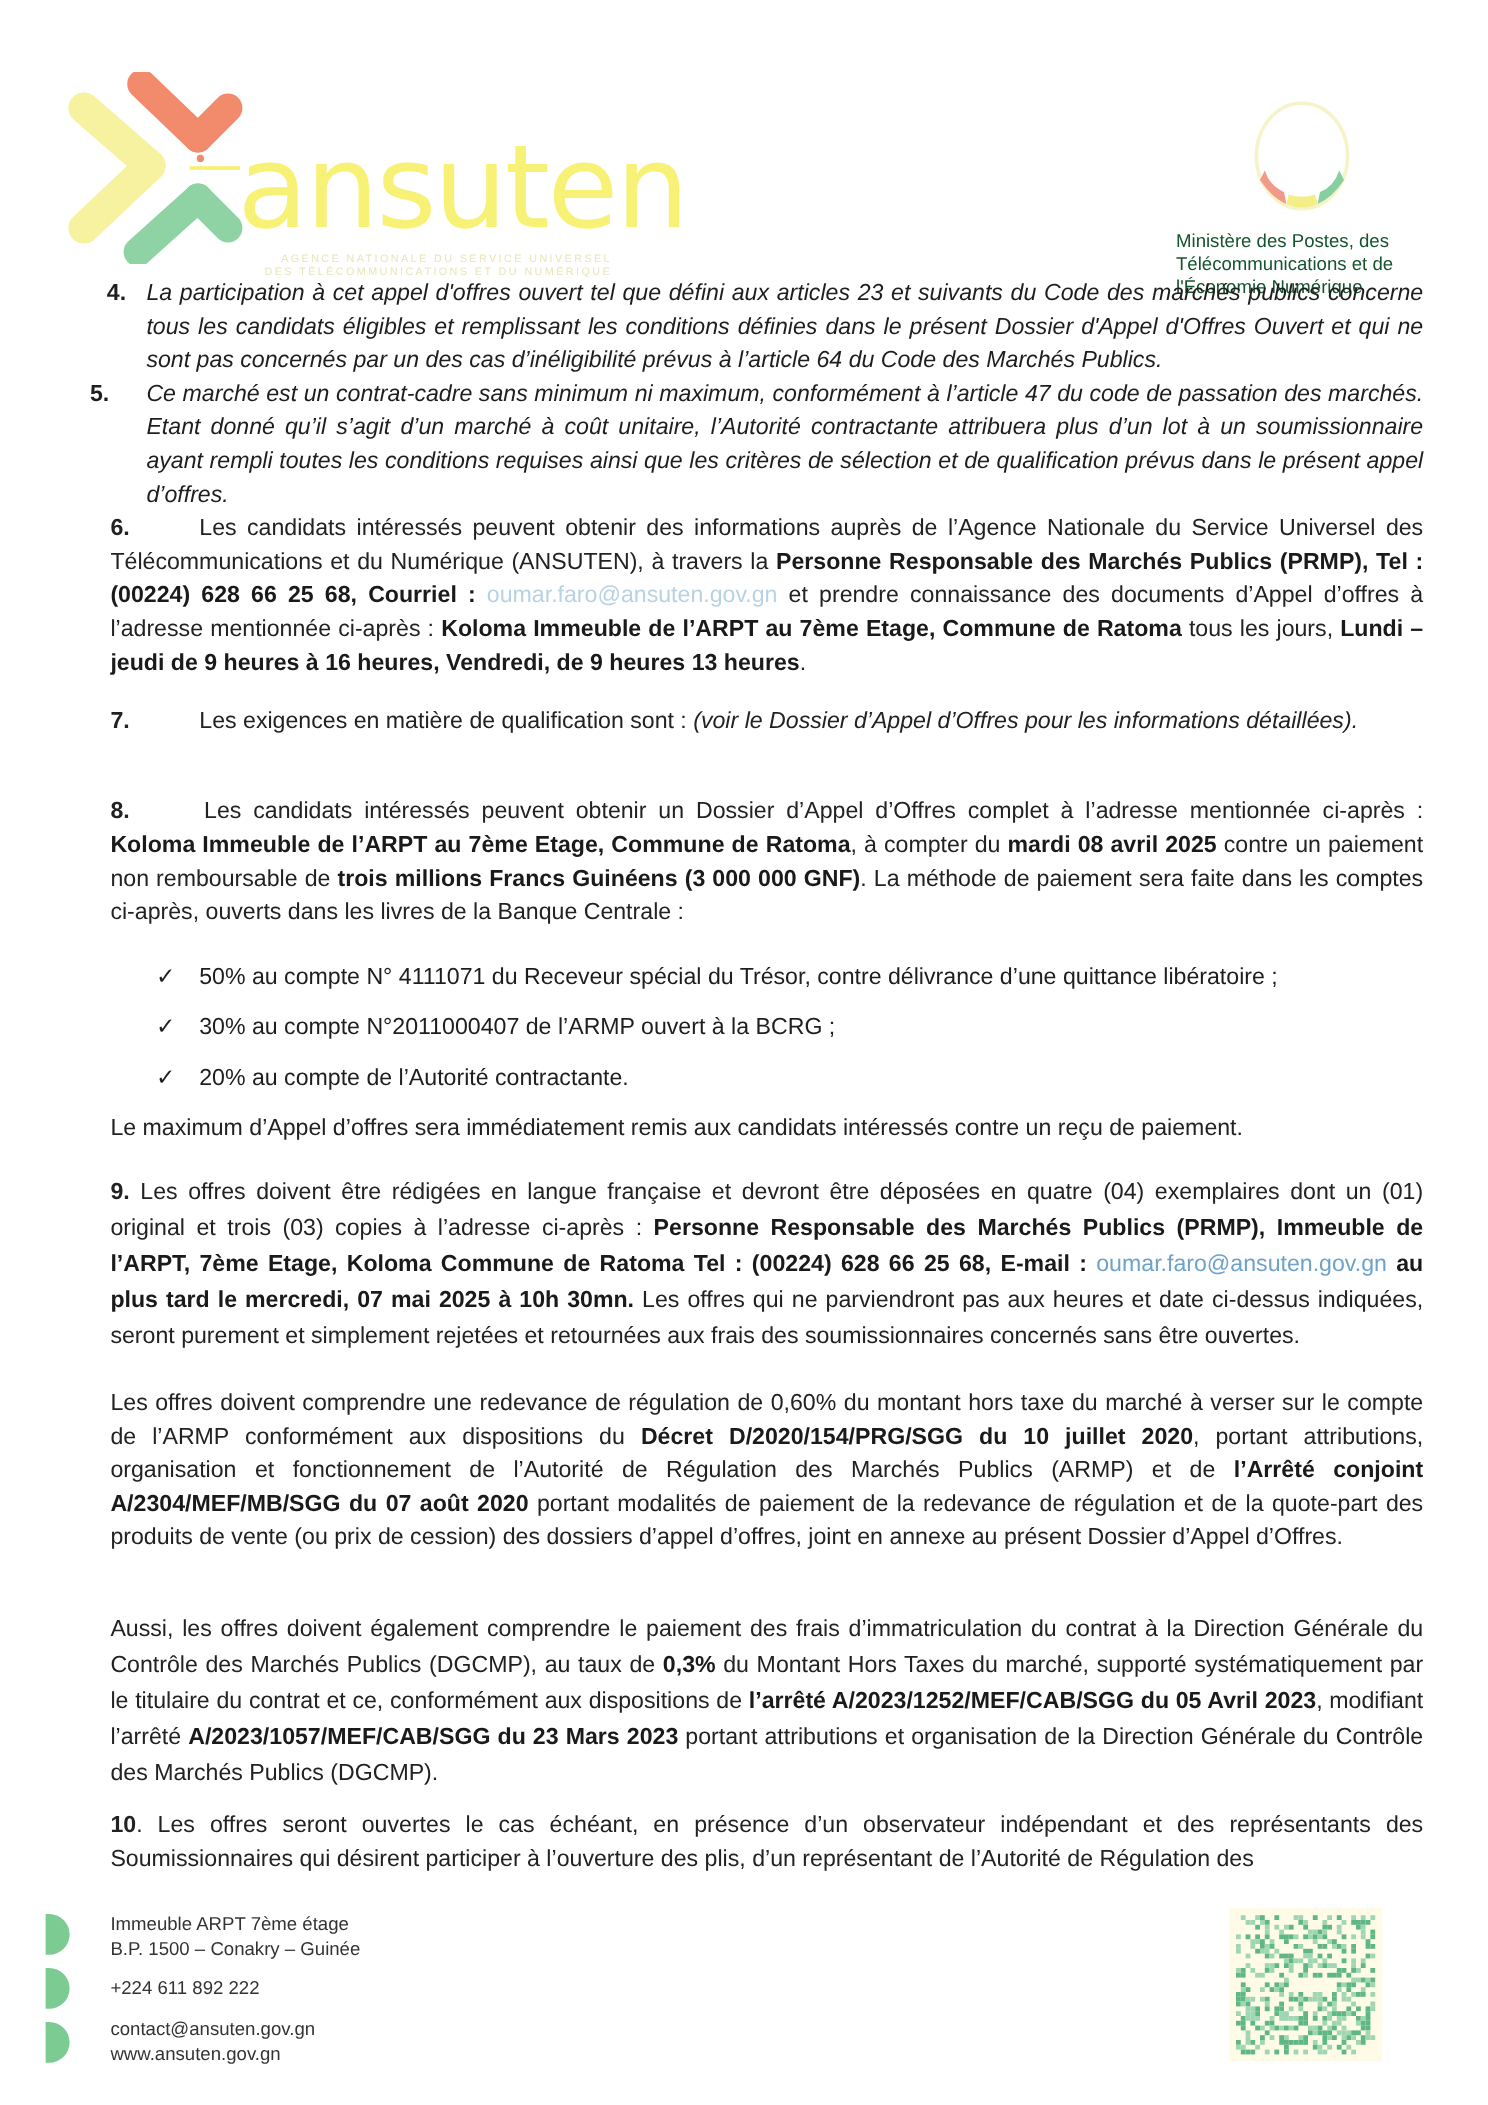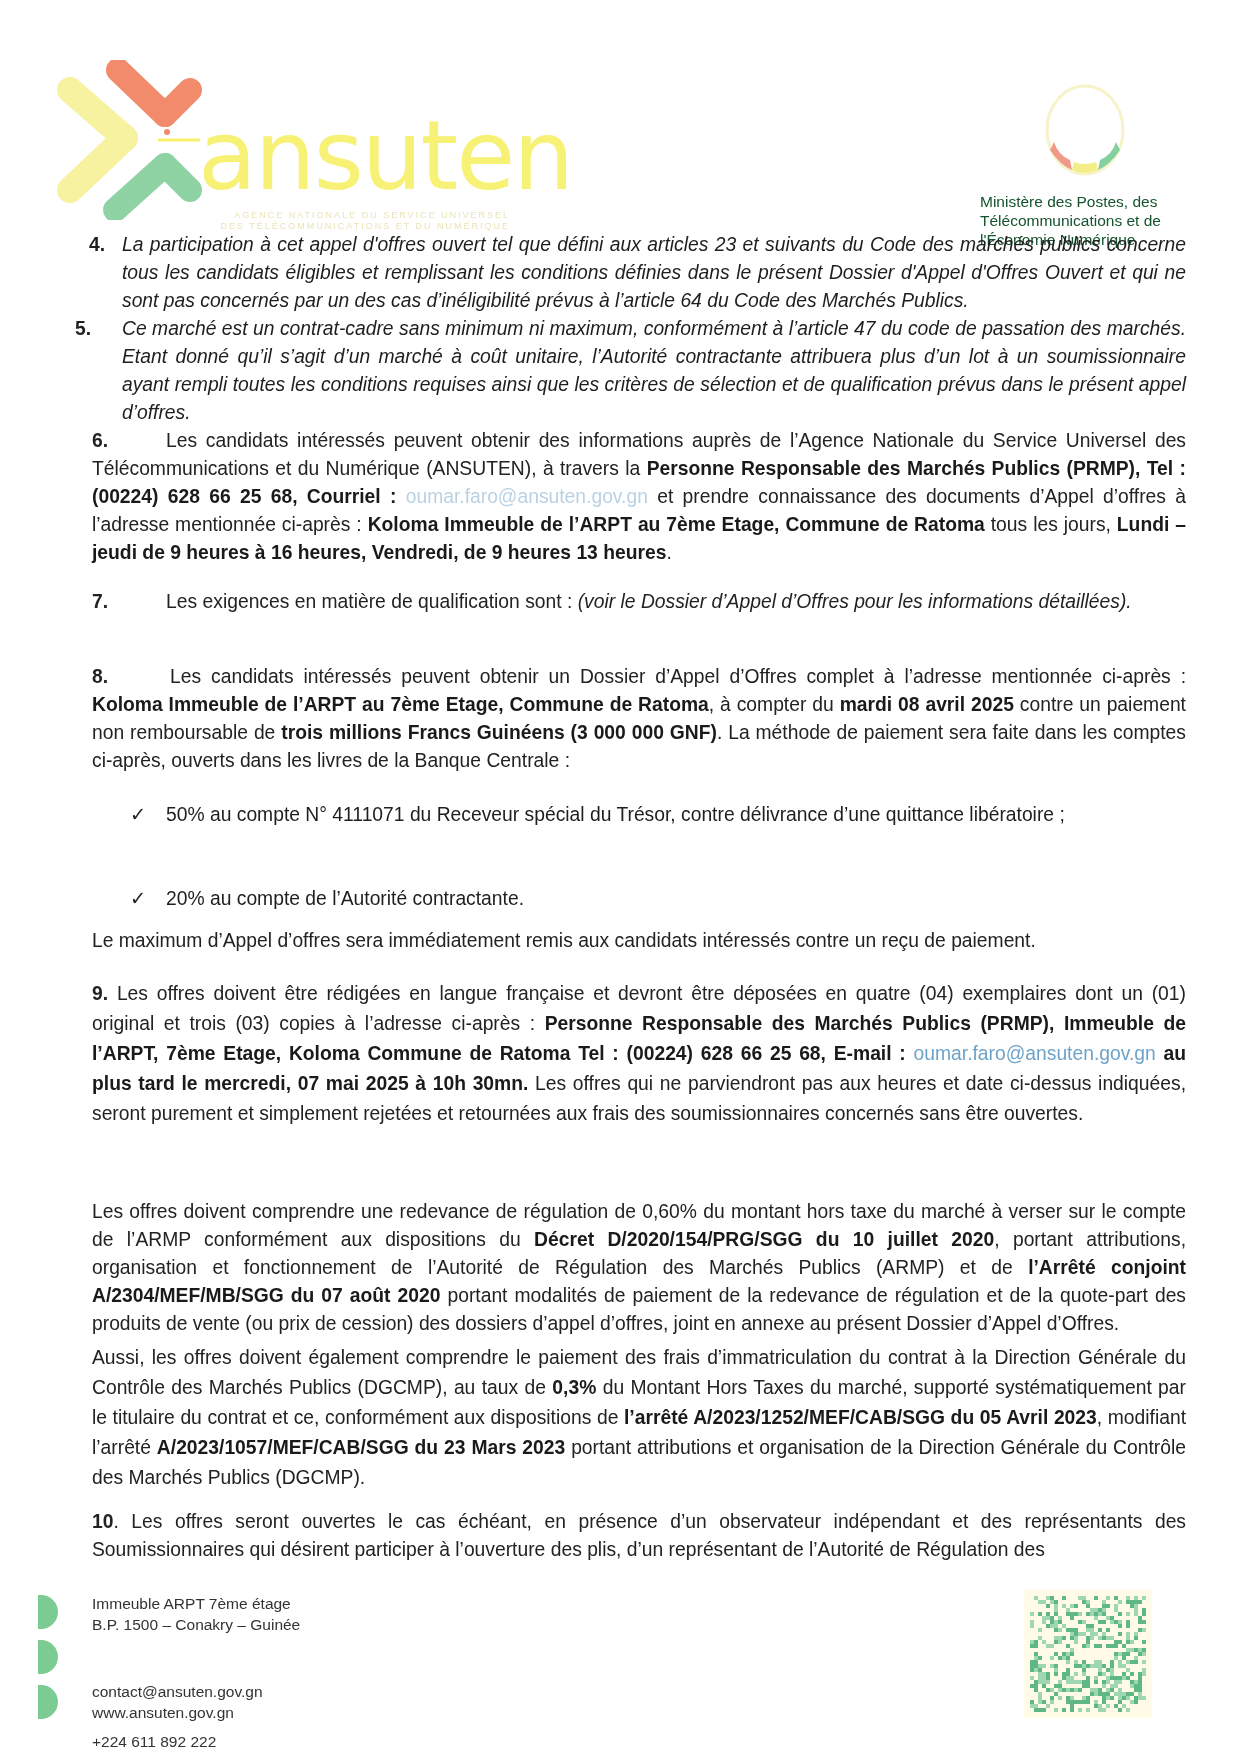--- a/index.html
+++ b/index.html
@@ -93,50 +93,53 @@
     <span class="num">7.</span><span class="tab"></span><span>Les exigences en matière de qualification sont : </span><i>(voir le Dossier d’Appel d’Offres pour les informations détaillées).</i>
   </div>
 
   <div class="body" style="top:663px;">
     <span class="num">8.</span><span class="tab" style="width:62px;"></span><span>Les candidats intéressés peuvent obtenir un Dossier d’Appel d’Offres complet à l’adresse mentionnée ci-après : </span><b>Koloma Immeuble de l’ARPT au 7ème Etage, Commune de Ratoma</b><span>, à compter du </span><b>mardi 08 avril 2025</b><span> contre un paiement non remboursable de </span><b>trois millions Francs Guinéens (3 000 000 GNF)</b><span>. La méthode de paiement sera faite dans les comptes ci-après, ouverts dans les livres de la Banque Centrale :</span>
   </div>
 
   <div class="check" style="top:801px;">
     <span class="ck">✓</span><span>50% au compte N° 4111071 du Receveur spécial du Trésor, contre délivrance d’une quittance libératoire ;</span>
   </div>
+  <div class="check" style="top:843px;">
+    <span class="ck">✓</span><span>30% au compte N°2011000407 de l’ARMP ouvert à la BCRG ;</span>
+  </div>
   <div class="check" style="top:885px;">
     <span class="ck">✓</span><span>20% au compte de l’Autorité contractante.</span>
   </div>
 
   <div class="body" style="top:927px;">Le maximum d’Appel d’offres sera immédiatement remis aux candidats intéressés contre un reçu de paiement.</div>
 
   <div class="body" style="top:979px; line-height:30px;">
     <span class="num">9.</span><span> Les offres doivent être rédigées en langue française et devront être déposées en quatre (04) exemplaires dont un (01) original et trois (03) copies à l’adresse ci-après : </span><b>Personne Responsable des Marchés Publics (PRMP), Immeuble de l’ARPT, 7ème Etage, Koloma Commune de Ratoma Tel : (00224) 628 66 25 68, E-mail : </b><span class="mail">oumar.faro@ansuten.gov.gn</span><b> au plus tard le mercredi, 07 mai 2025 à 10h 30mn.</b><span> Les offres qui ne parviendront pas aux heures et date ci-dessus indiquées, seront purement et simplement rejetées et retournées aux frais des soumissionnaires concernés sans être ouvertes.</span>
   </div>
 
-  <div class="body" style="top:1156px;margin-top:42px;">
+  <div class="body" style="top:1156px;">
     <span>Les offres doivent comprendre une redevance de régulation de 0,60% du montant hors taxe du marché à verser sur le compte de l’ARMP conformément aux dispositions du </span><b>Décret D/2020/154/PRG/SGG du 10 juillet 2020</b><span>, portant attributions, organisation et fonctionnement de l’Autorité de Régulation des Marchés Publics (ARMP) et de </span><b>l’Arrêté conjoint A/2304/MEF/MB/SGG du 07 août 2020</b><span> portant modalités de paiement de la redevance de régulation et de la quote-part des produits de vente (ou prix de cession) des dossiers d’appel d’offres, joint en annexe au présent Dossier d’Appel d’Offres.</span>
   </div>
 
   <div class="body" style="top:1343px; line-height:30px;">
     <span>Aussi, les offres doivent également comprendre le paiement des frais d’immatriculation du contrat à la Direction Générale du Contrôle des Marchés Publics (DGCMP), au taux de </span><b>0,3%</b><span> du Montant Hors Taxes du marché, supporté systématiquement par le titulaire du contrat et ce, conformément aux dispositions de </span><b>l’arrêté A/2023/1252/MEF/CAB/SGG du 05 Avril 2023</b><span>, modifiant l’arrêté </span><b>A/2023/1057/MEF/CAB/SGG du 23 Mars 2023</b><span> portant attributions et organisation de la Direction Générale du Contrôle des Marchés Publics (DGCMP).</span>
   </div>
 
   <div class="body" style="top:1508px;">
     <span class="num">10</span><span>. Les offres seront ouvertes le cas échéant, en présence d’un observateur indépendant  et des représentants des Soumissionnaires qui désirent participer à l’ouverture des plis, d’un représentant de l’Autorité de Régulation des</span>
   </div>
 
   <div class="f-icon" style="top:1595px;"></div>
   <div class="f-text" style="top:1593px;">
     <div>Immeuble ARPT 7ème étage</div>
     <div>B.P. 1500 – Conakry – Guinée</div>
   </div>
 
   <div class="f-icon" style="top:1640px;"></div>
-  <div class="f-text" style="top:1731px;">+224 611 892 222</div>
+  <div class="f-text" style="top:1647px;">+224 611 892 222</div>
 
   <div class="f-icon" style="top:1685px;"></div>
   <div class="f-text" style="top:1681px;">
     <div>contact@ansuten.gov.gn</div>
     <div>www.ansuten.gov.gn</div>
   </div>
 
   <div class="qr">
     <svg width="128" height="128" id="qr-svg">
       <rect x="0" y="0" width="128" height="128" fill="#fffbe6"></rect>

